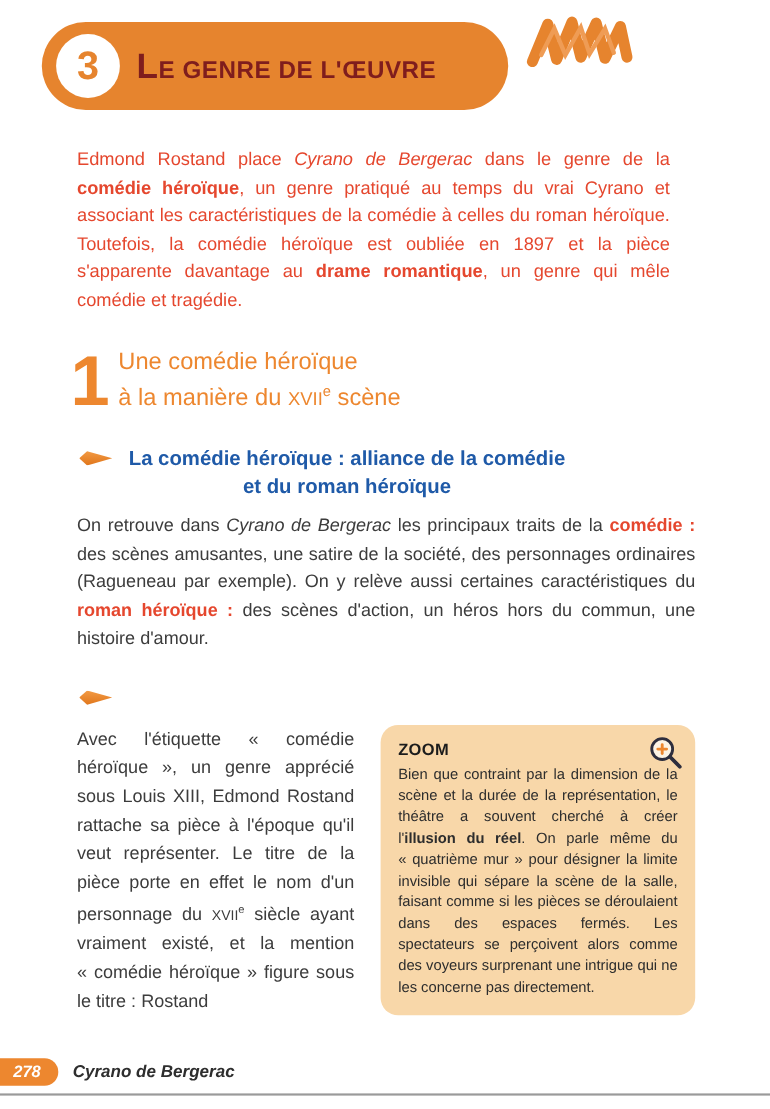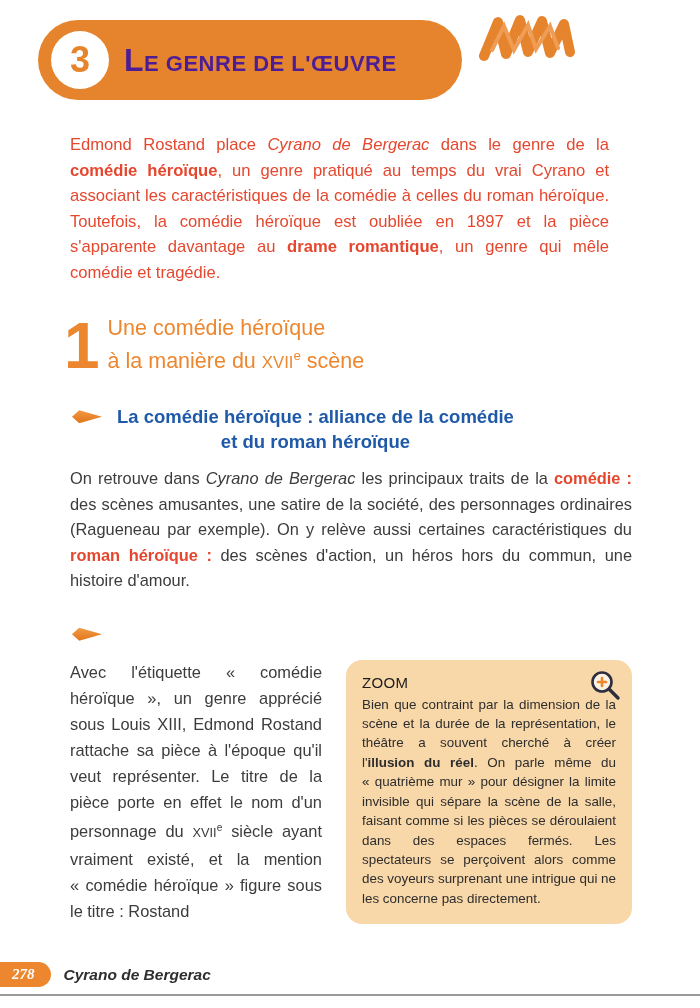--- a/index.html
+++ b/index.html
@@ -29,21 +29,21 @@
     display:flex;align-items:center;
   }
   .chapter-circle{
     width:58px;height:58px;flex:none;
     background:#fff;border-radius:50%;
     margin-left:13px;
     display:flex;align-items:center;justify-content:center;
   }
   .chapter-circle span{color:var(--banner);font-size:36px;font-weight:bold;}
   .chapter-title{
-    color:#4c1d95;font-size:22px;font-weight:bold;
+    color:#7f1d1d;font-size:22px;font-weight:bold;
     letter-spacing:.5px;margin:0 12px 0 15px;
     text-transform:uppercase;
   }
   .chapter-title::first-letter{font-size:32px;}
   .scribble{position:absolute;left:478px;top:12px;}
   
   .intro{
     margin:28px 91px 0 70px;
     color:var(--red);
     font-size:16.6px;line-height:25.5px;
@@ -82,36 +82,35 @@
     color:var(--text);font-size:16.4px;line-height:26px;
     text-align:justify;
   }
   .zoom-box{
     flex:1;position:relative;
     background:var(--zoombg);
     border-radius:16px;
     padding:12px 16px 16px;
     min-height:240px;
   }
-  .zoom-title{margin:2px 0 4px;font-size:15px;font-weight:normal;color:#1c1c1c;letter-spacing:.3px;}
+  .zoom-title{margin:2px 0 4px;font-size:15px;font-weight:bold;color:#1c1c1c;letter-spacing:.3px;}
   .zoom-body{margin:0;color:#2d2d2d;font-size:13.4px;line-height:19.4px;text-align:justify;}
   .magnifier{position:absolute;top:8px;right:10px;}
   
   .footer{
     position:absolute;left:0;right:0;bottom:12px;
     display:flex;align-items:center;
     border-bottom:2px solid #9a9a9a;
     padding-bottom:7px;
   }
   .page-badge{
     background:var(--orange);color:#fff;
     font-weight:bold;font-style:italic;font-size:15px;
     padding:4px 16px 4px 12px;
     border-radius:0 14px 14px 0;
-    font-family:Liberation Serif, serif;
   }
   .book-title{margin-left:13px;font-style:italic;font-weight:bold;color:#2e2e2e;font-size:15.5px;}
   
   .bold{font-weight:bold;}
   .italic{font-style:italic;}
   .red{color:var(--red);}
   .sc{font-size:.78em;}
   .sup{font-size:.62em;vertical-align:super;}
 </style>
 </head>

